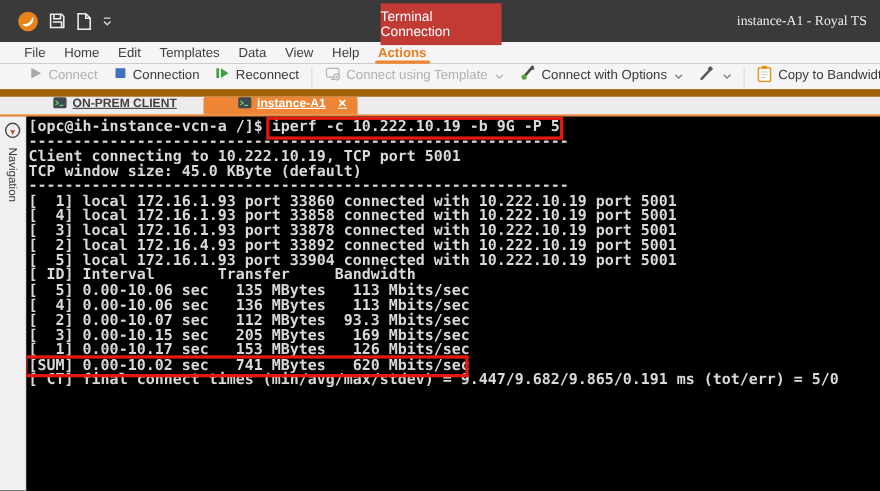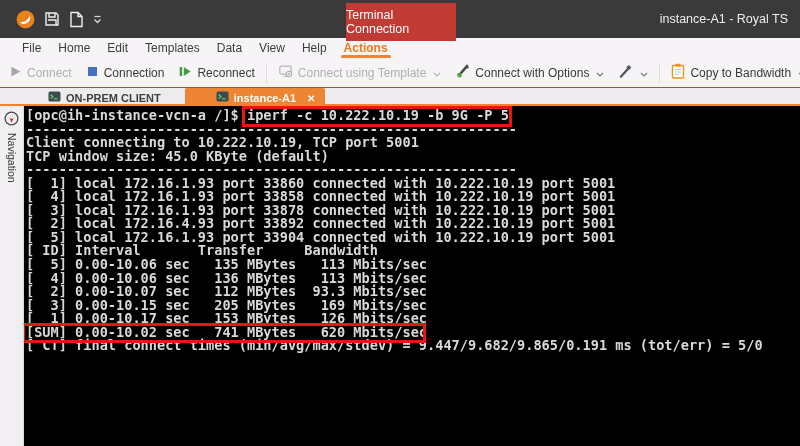--- a/index.html
+++ b/index.html
@@ -6,44 +6,44 @@
   html,body { width:800px; height:446px; overflow:hidden; background:#000;
               font-family:"Liberation Sans", sans-serif; }
 
   
   .titlebar { position:relative; height:38px; background:#3a3a3a; display:flex; align-items:center; }
   .qat { display:flex; align-items:center; gap:9px; padding-left:16px; }
   .qat .icn { display:flex; align-items:center; justify-content:center; }
   .conn-tab { position:absolute; left:346px; top:3px; width:110px; height:38px; background:#c23a34;
               color:#fff; font-size:12.5px; display:flex; align-items:center; justify-content:center; }
   .win-title { position:absolute; right:12px; top:0; height:38px; display:flex; align-items:center;
-               color:#eeeeee; font-size:12.5px; }
+               color:#eeeeee; font-size:12.5px;font-family:Liberation Serif, serif; }
 
   
   .menubar { height:20px; background:#f6f4f6; display:flex; align-items:center; gap:17px;
              padding-left:22px; font-size:12px; color:#3c3c3c; }
   .menubar .mitem { height:20px; display:flex; align-items:center; cursor:default; position:relative; }
   .menubar .mitem.active { color:#e87d1e; font-weight:bold; }
   .menubar .mitem.active::after { content:""; position:absolute; left:-3px; right:-3px; bottom:0;
               height:3px; background:#ee8534; border-radius:2px; }
 
   
-  .toolbar { height:30px; background:#f6f4f6; border-bottom:1px solid #a16207;
-             display:flex; align-items:center; padding-left:2px; font-size:12px; color:#3a3a3a;
+  .toolbar { height:30px; background:#f6f4f6; border-bottom:7px solid #a16207;
+             display:flex; align-items:flex-end; padding-left:19px; font-size:12px; color:#3a3a3a;
              white-space:nowrap; overflow:hidden; }
   .tbtn { display:flex; align-items:center; gap:5px; padding:0 7px; height:26px; }
   .tbtn.disabled { color:#b0aeb0; }
   .tbtn .chev { margin-left:2px; }
   .tsep { width:1px; height:20px; background:#dcdadc; margin:0 4px; flex:none; }
 
   
   .tabbar { height:18px; background:#edebed; border-bottom:2px solid #ee8534;
             display:flex; align-items:flex-end; padding-left:38px; font-size:11px; }
-  .ctab { height:16px; display:flex; align-items:flex-end; gap:5px; padding:0 10px;
-          font-weight:bold; color:#3f3f3f; }
+  .ctab { height:16px; display:flex; align-items:flex-start; gap:5px; padding:0 10px;
+          font-weight:bold; color:#3f3f3f;text-decoration:underline; }
   .ctab.active { background:#ee8534; color:#fff; border-radius:2px 2px 0 0; margin-left:14px;padding-left:31px; }
   .ctab .closex { font-size:10px; margin-left:6px; color:#fff; }
 
   
   .content { display:flex; height:346px; }
   .side { width:24px; background:#f1eff1; border-right:1px solid #dddbdd;
           display:flex; flex-direction:column; align-items:center; padding-top:5px; }
   .side .vlabel { writing-mode:vertical-rl; font-size:10.5px; color:#3c3c3c; margin-top:3px; }
 
   .terminal { position:relative; flex:1; background:#000; overflow:hidden;

